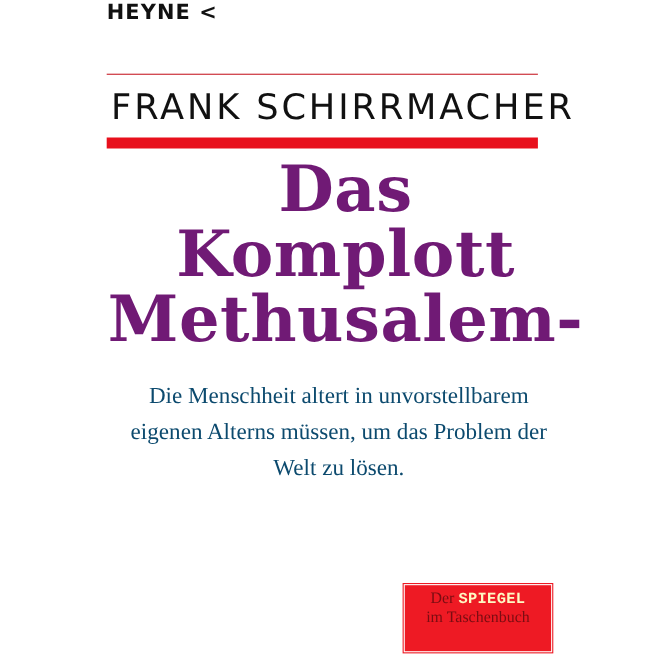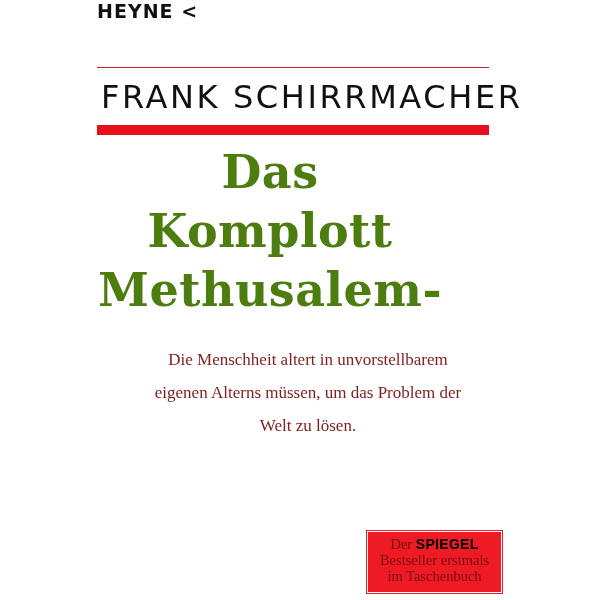--- a/index.html
+++ b/index.html
@@ -12,38 +12,38 @@
     }
     .thin-rule { position: absolute; left: 97px; top: 67px; width: 392px; height: 1px; background: #c8202a; }
     .author {
       position: absolute; left: 101px; top: 82px;
       font-family: "DejaVu Sans", sans-serif; font-size: 32px; font-weight: normal;
       color: #111; letter-spacing: 2.6px; line-height: 30px; white-space: nowrap;
     }
     .thick-rule { position: absolute; left: 97px; top: 125px; width: 392px; height: 10px; background: #e8101c; }
     .title {
       position: absolute; left: 98px; top: 143px;
-      font-family: "DejaVu Serif", serif; font-weight: bold; font-size: 46px;
-      color: #4d7c0f; line-height: 59px; letter-spacing: 0.5px;
+      font-family: "DejaVu Serif", serif; font-weight: bold; font-size: 58px;
+      color: #701a75; line-height: 59px; letter-spacing: 0.5px;
     }
     .title div { white-space: nowrap; }
     .blurb {
       position: absolute; left: 98px; top: 343px; width: 420px;
-      font-family: "Liberation Serif", serif; font-size: 17px; color: #7f1d1d;
+      font-family: "Liberation Serif", serif; font-size: 21px; color: #0c4a6e;
       line-height: 33px;
     }
     .blurb div { white-space: nowrap; }
     .badge {
       position: absolute; left: 367px; top: 531px; width: 135px; height: 62px;
       background: #ee1a24; border: 1px solid #ffffff; box-shadow: 0 0 0 1px #ee1a24;
       font-family: "Liberation Serif", serif; color: #7a0d12; font-size: 14.5px;
       line-height: 16px; padding: 4px 4px; box-sizing: border-box;
     }
     .badge .brand {
-      display: inline-block; color: #000000; font-family: Liberation Sans, sans-serif;
+      display: inline-block; color: #fef9c3; font-family: Liberation Mono, monospace;
       font-weight: bold; font-size: 14px; letter-spacing: 0.3px;
     }
   </style>
 </head>
 <body>
 
 <div class="cover">
   <div class="publisher">HEYNE &lt;</div>
   <div class="thin-rule"></div>
   <div class="author">FRANK SCHIRRMACHER</div>
@@ -59,16 +59,15 @@
     <div>Die Menschheit altert in unvorstellbarem</div>
     <div>eigenen Alterns müssen, um das Problem der</div>
     <div>Welt zu lösen.</div>
   </div>
 
   <div class="badge">
     <div>
       <span>Der</span>
       <span class="brand">SPIEGEL</span>
     </div>
-    <div>Bestseller erstmals</div>
     <div>im Taschenbuch</div>
   </div>
 </div>
 
 </body></html>

